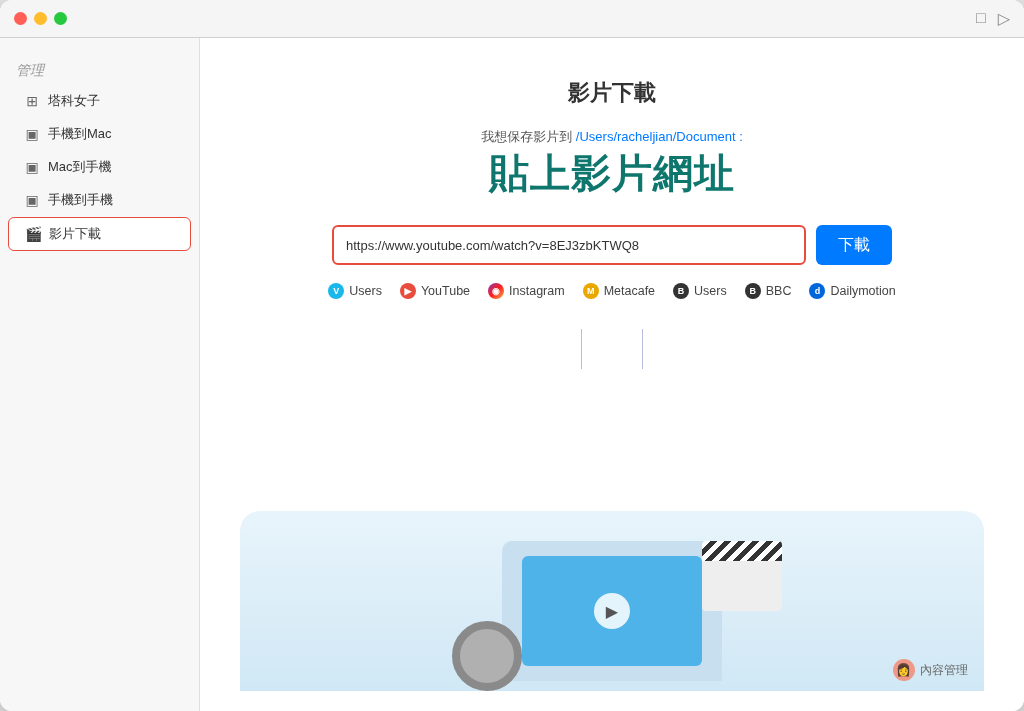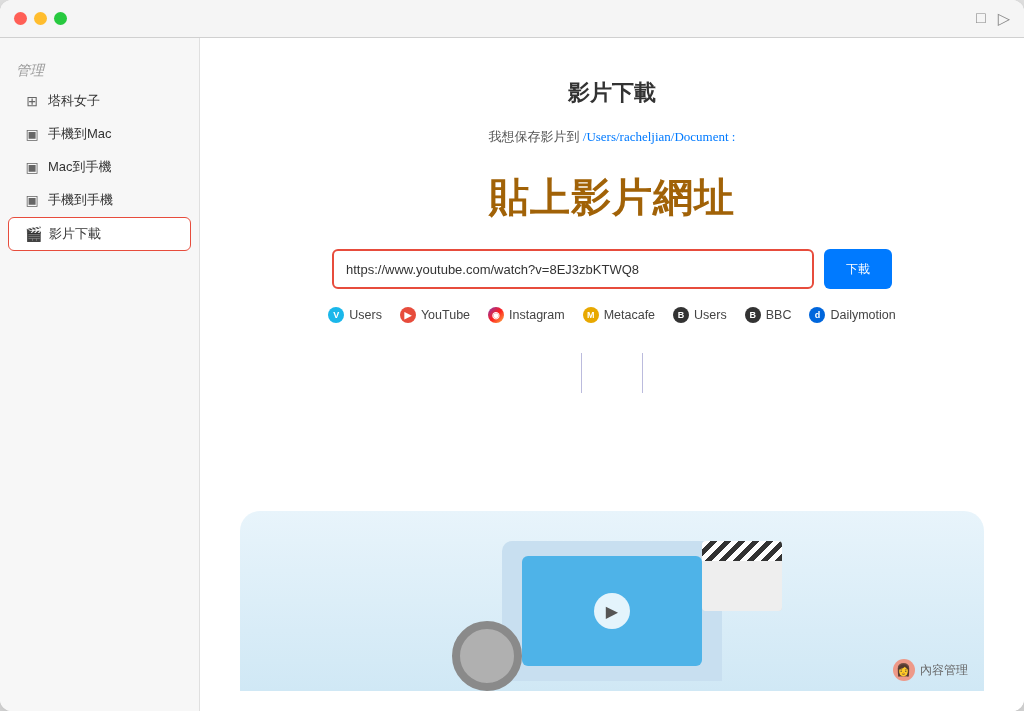--- a/index.html
+++ b/index.html
@@ -102,32 +102,30 @@
     }
     .page-title {
       font-size: 22px;
       font-weight: 600;
       color: #333;
       margin-bottom: 20px;
     }
     .save-path-row {
       font-size: 13px;
       color: #555;
-      margin-bottom: 24px;
-      font-family: Liberation Serif, serif;
     }
     .save-path-link {
       color: #007aff;
       text-decoration: none;
       cursor: pointer;
     }
     .paste-heading {
       font-size: 40px;
       font-weight: 700;
-      color: #a16207;
+      color: #0f766e;
       margin-bottom: 24px;
       letter-spacing: 1px;
     }
     .url-row {
       display: flex;
       align-items: center;
       gap: 10px;
       width: 560px;
       margin-bottom: 18px;
     }
@@ -141,21 +139,21 @@
       outline: none;
       color: #333;
     }
     .download-btn {
       height: 40px;
       padding: 0 22px;
       background: #007aff;
       color: #fff;
       border: none;
       border-radius: 6px;
-      font-size: 12px;
+      font-size: 16px;
       cursor: pointer;
       white-space: nowrap;
     }
     .service-row {
       display: flex;
       align-items: center;
       gap: 18px;
       flex-wrap: wrap;
       justify-content: center;
       margin-bottom: 20px;

